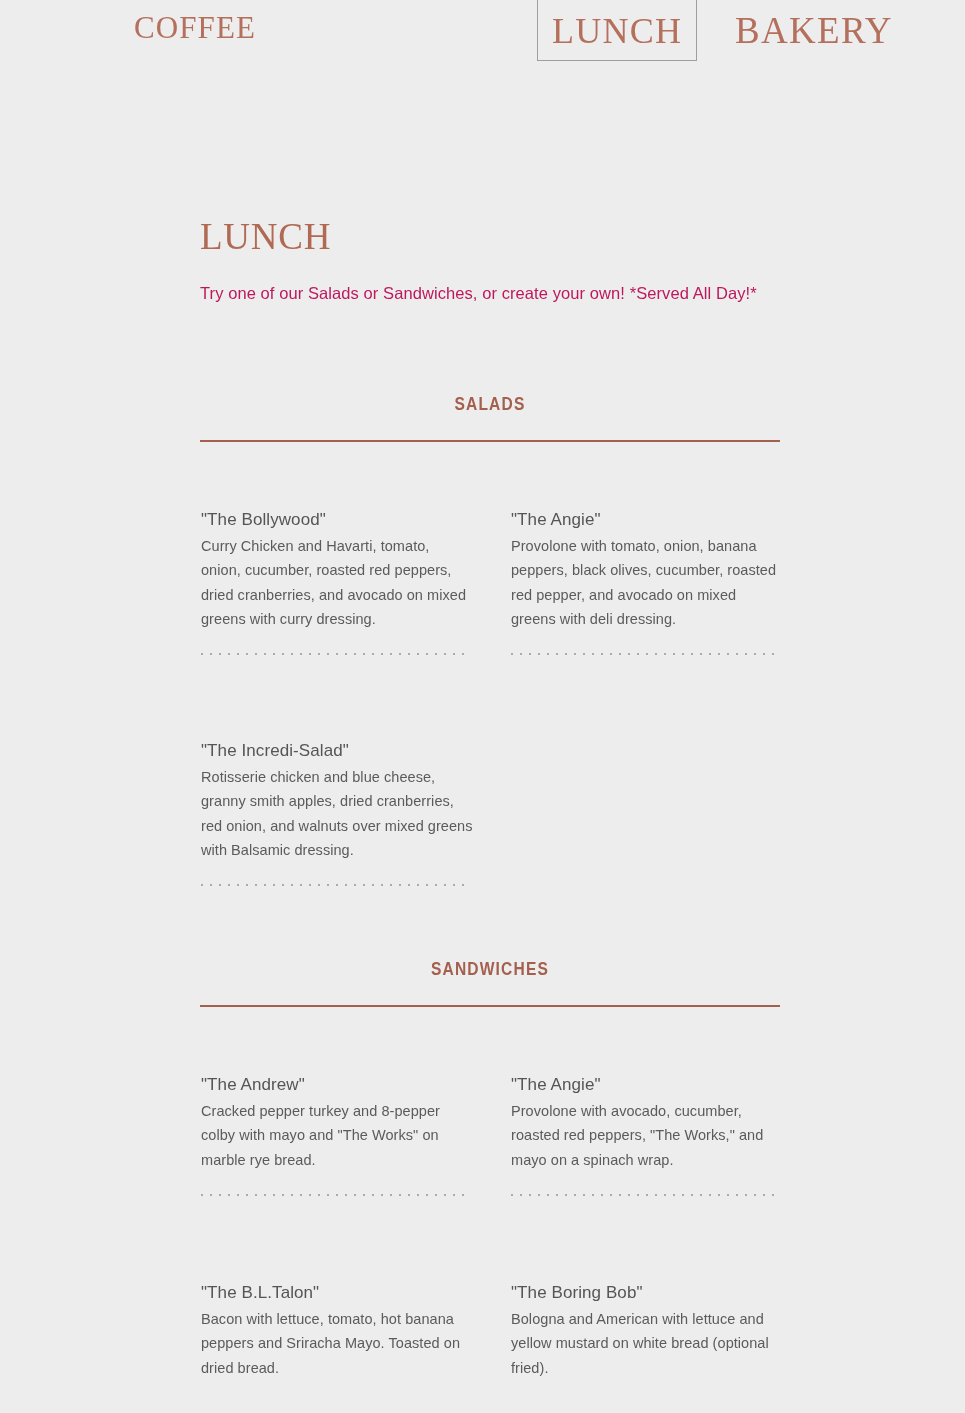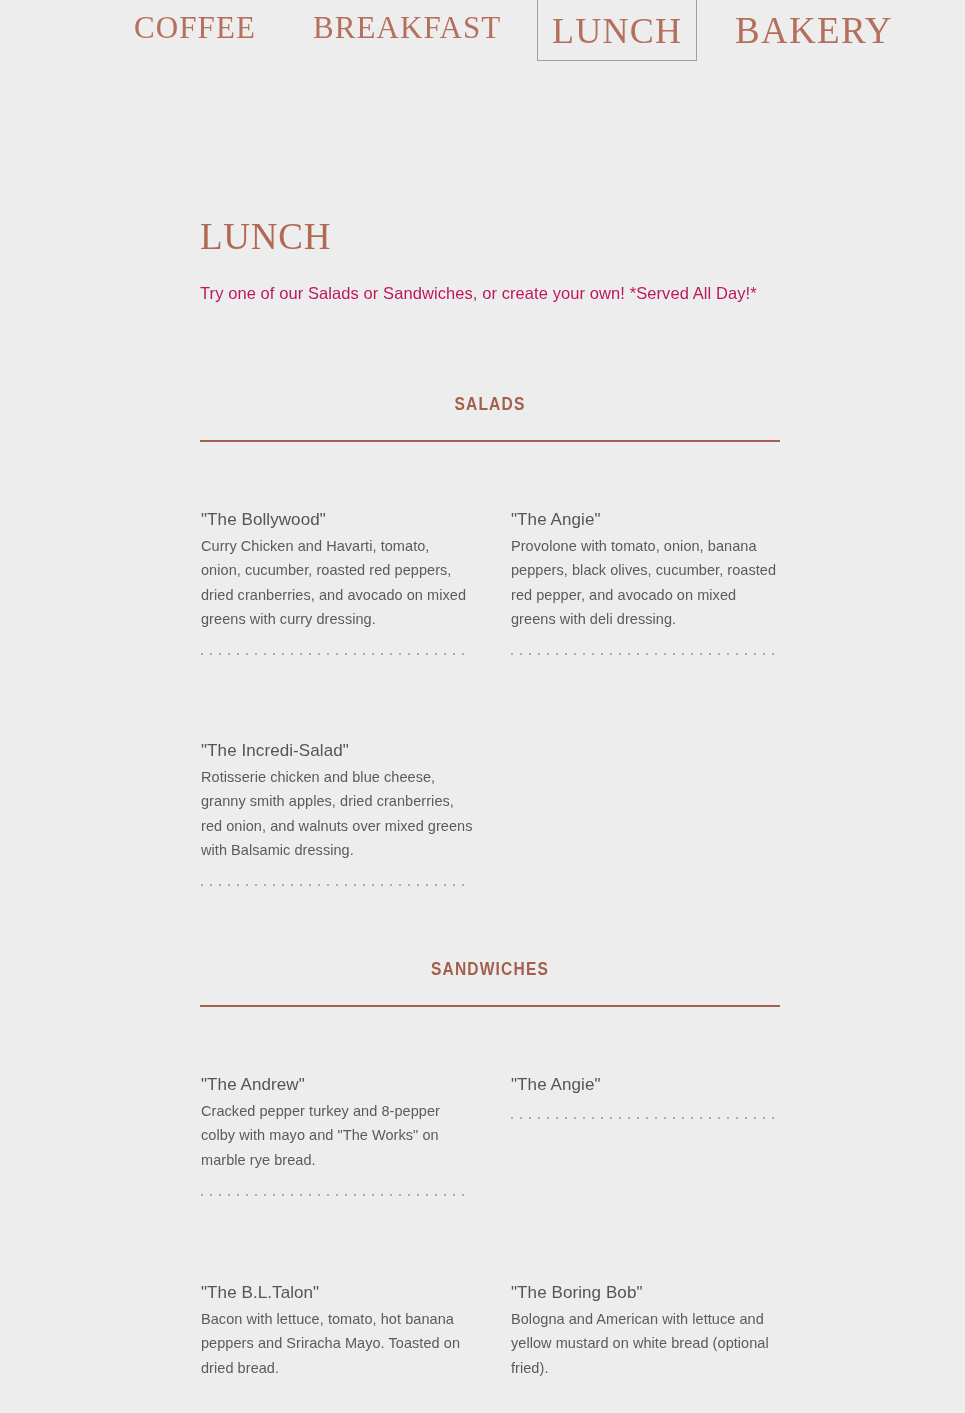--- a/index.html
+++ b/index.html
@@ -159,23 +159,20 @@
 </head>
 <body>
 
 <div class="nav">
   <div class="nav-inner">
 
     <div class="nav-item nav-coffee">
       <span class="nav-label">COFFEE</span>
     </div>
 
-    <div class="nav-item nav-breakfast">
-      <span class="nav-label">BREAKFAST</span>
-    </div>
 
     <div class="nav-item nav-lunch">
       <span class="nav-label">LUNCH</span>
     </div>
 
     <div class="nav-item nav-bakery">
       <span class="nav-label">BAKERY</span>
     </div>
 
   </div>
@@ -214,20 +211,21 @@
       <div class="section-title">SANDWICHES</div>
       <div class="section-rule"></div>
       <div class="items" id="sandwiches-items">
           <div class="item item-col-left" style="top: 68px;">
             <div class="item-name">"The Andrew"</div>
             <div class="item-desc">Cracked pepper turkey and 8-pepper colby with mayo and "The Works" on marble rye bread.</div>
             <div class="item-dots"></div>
           </div>
           <div class="item item-col-right" style="top: 68px;">
             <div class="item-name">"The Angie"</div>
+            <div class="item-desc">Provolone with avocado, cucumber, roasted red peppers, "The Works," and mayo on a spinach wrap.</div>
             <div class="item-dots"></div>
           </div>
           <div class="item item-col-left" style="top: 276px;">
             <div class="item-name">"The B.L.Talon"</div>
             <div class="item-desc">Bacon with lettuce, tomato, hot banana peppers and Sriracha Mayo. Toasted on dried bread.</div>
           </div>
           <div class="item item-col-right" style="top: 276px;">
             <div class="item-name">"The Boring Bob"</div>
             <div class="item-desc">Bologna and American with lettuce and yellow mustard on white bread (optional fried).</div>
           </div>

